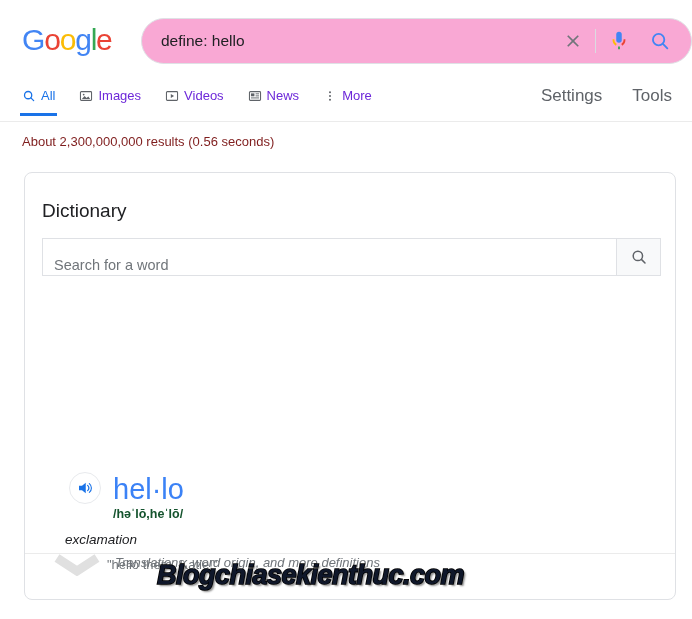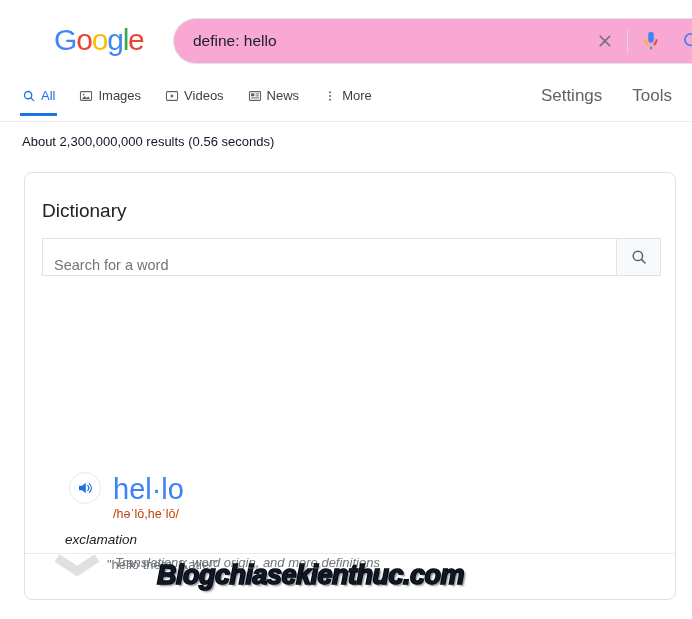--- a/index.html
+++ b/index.html
@@ -4,21 +4,21 @@
 <style>
   * { box-sizing: border-box; }
   html, body {
     margin: 0; padding: 0;
     width: 692px; height: 619px;
     background: #ffffff;
     font-family: "Liberation Sans", sans-serif;
     -webkit-font-smoothing: antialiased;
     overflow: hidden;
   }
-  .page { position: relative; width: 692px; height: 619px; background:#fff;padding-left:32px; }
+  .page { position: relative; width: 692px; height: 619px; background:#fff; }
 
   
   .header { position: relative; height: 78px; }
   .logo {
     position: absolute; left: 22px; top: 24px;
     font-size: 30px; font-weight: 500; letter-spacing: -1.2px;
     line-height: 32px; user-select: none;
   }
   .logo span { font-family: "Liberation Sans", sans-serif; }
   .l-b1 { color:#4285F4; } .l-r1 { color:#EA4335; } .l-y { color:#FBBC05; }
@@ -48,41 +48,41 @@
 
   
   .navbar {
     position: absolute; left:0; top:78px; width:692px; height:44px;
     border-bottom: 1px solid #ebebeb;
   }
   .tabs { position:absolute; left:22px; top:0; display:flex; align-items:flex-start; }
   .tab {
     display:flex; align-items:center; gap:5px;
     padding: 10px 0 11px 0; margin-right: 24px;
-    font-size: 13px; color:#404040; cursor:pointer; position:relative;
+    font-size: 13px; color:#6d28d9; cursor:pointer; position:relative;
     line-height: 16px;
   }
   .tab.active { color:#1a73e8; }
   .tab.active::after {
     content:""; position:absolute; left:-2px; right:-2px; bottom:-1px;
     height:3px; background:#1a73e8;
   }
   .tab .ticon { display:flex; align-items:center; }
   .right-links {
     position:absolute; right:20px; top:0; display:flex; align-items:center;
     padding-top: 10px;
   }
   .right-links > div {
     font-size:17px; color:#5f6368; margin-left:30px; cursor:pointer; line-height:16px;
   }
 
   
   .stats {
     position:absolute; left:22px; top:133px;
-    font-size:13px; color:#0f172a; line-height:18px;
+    font-size:13px; color:#7f1d1d; line-height:18px;
   }
 
   
   .card {
     position:absolute; left:24px; top:172px;
     width: 652px; height: 428px;
     border:1px solid #dfe1e5; border-radius:8px;
     background:#fff; overflow:hidden;
   }
   .card-title {
@@ -110,21 +110,21 @@
     border:1px solid #e8eaed; background:#fff;
     display:flex; align-items:center; justify-content:center; cursor:pointer;
   }
   .word {
     position:absolute; left:88px; top:298px;
     font-size:29px; color:#3b82f6; font-weight:400; line-height:36px;
     letter-spacing:0px;
   }
   .phonetic {
     position:absolute; left:88px; top:333px;
-    font-size:12.5px; color:#c2410c; line-height:17px;
+    font-size:12.5px; color:#14532d; line-height:17px;font-weight:bold;
   }
 
   .defs { position:absolute; left:40px; top:358px; width:600px; }
   .pos {
     font-size:13.5px; color:#202124; font-style:italic;
     line-height:18px; margin-bottom: 7px;
   }
   .sense { margin: 0 0 10px 42px; }
   .sense .meaning { font-size:13px; color:#202124; line-height:17px; }
   .sense .example { font-size:13px; color:#70757a; line-height:17px; margin-top:1px; }

